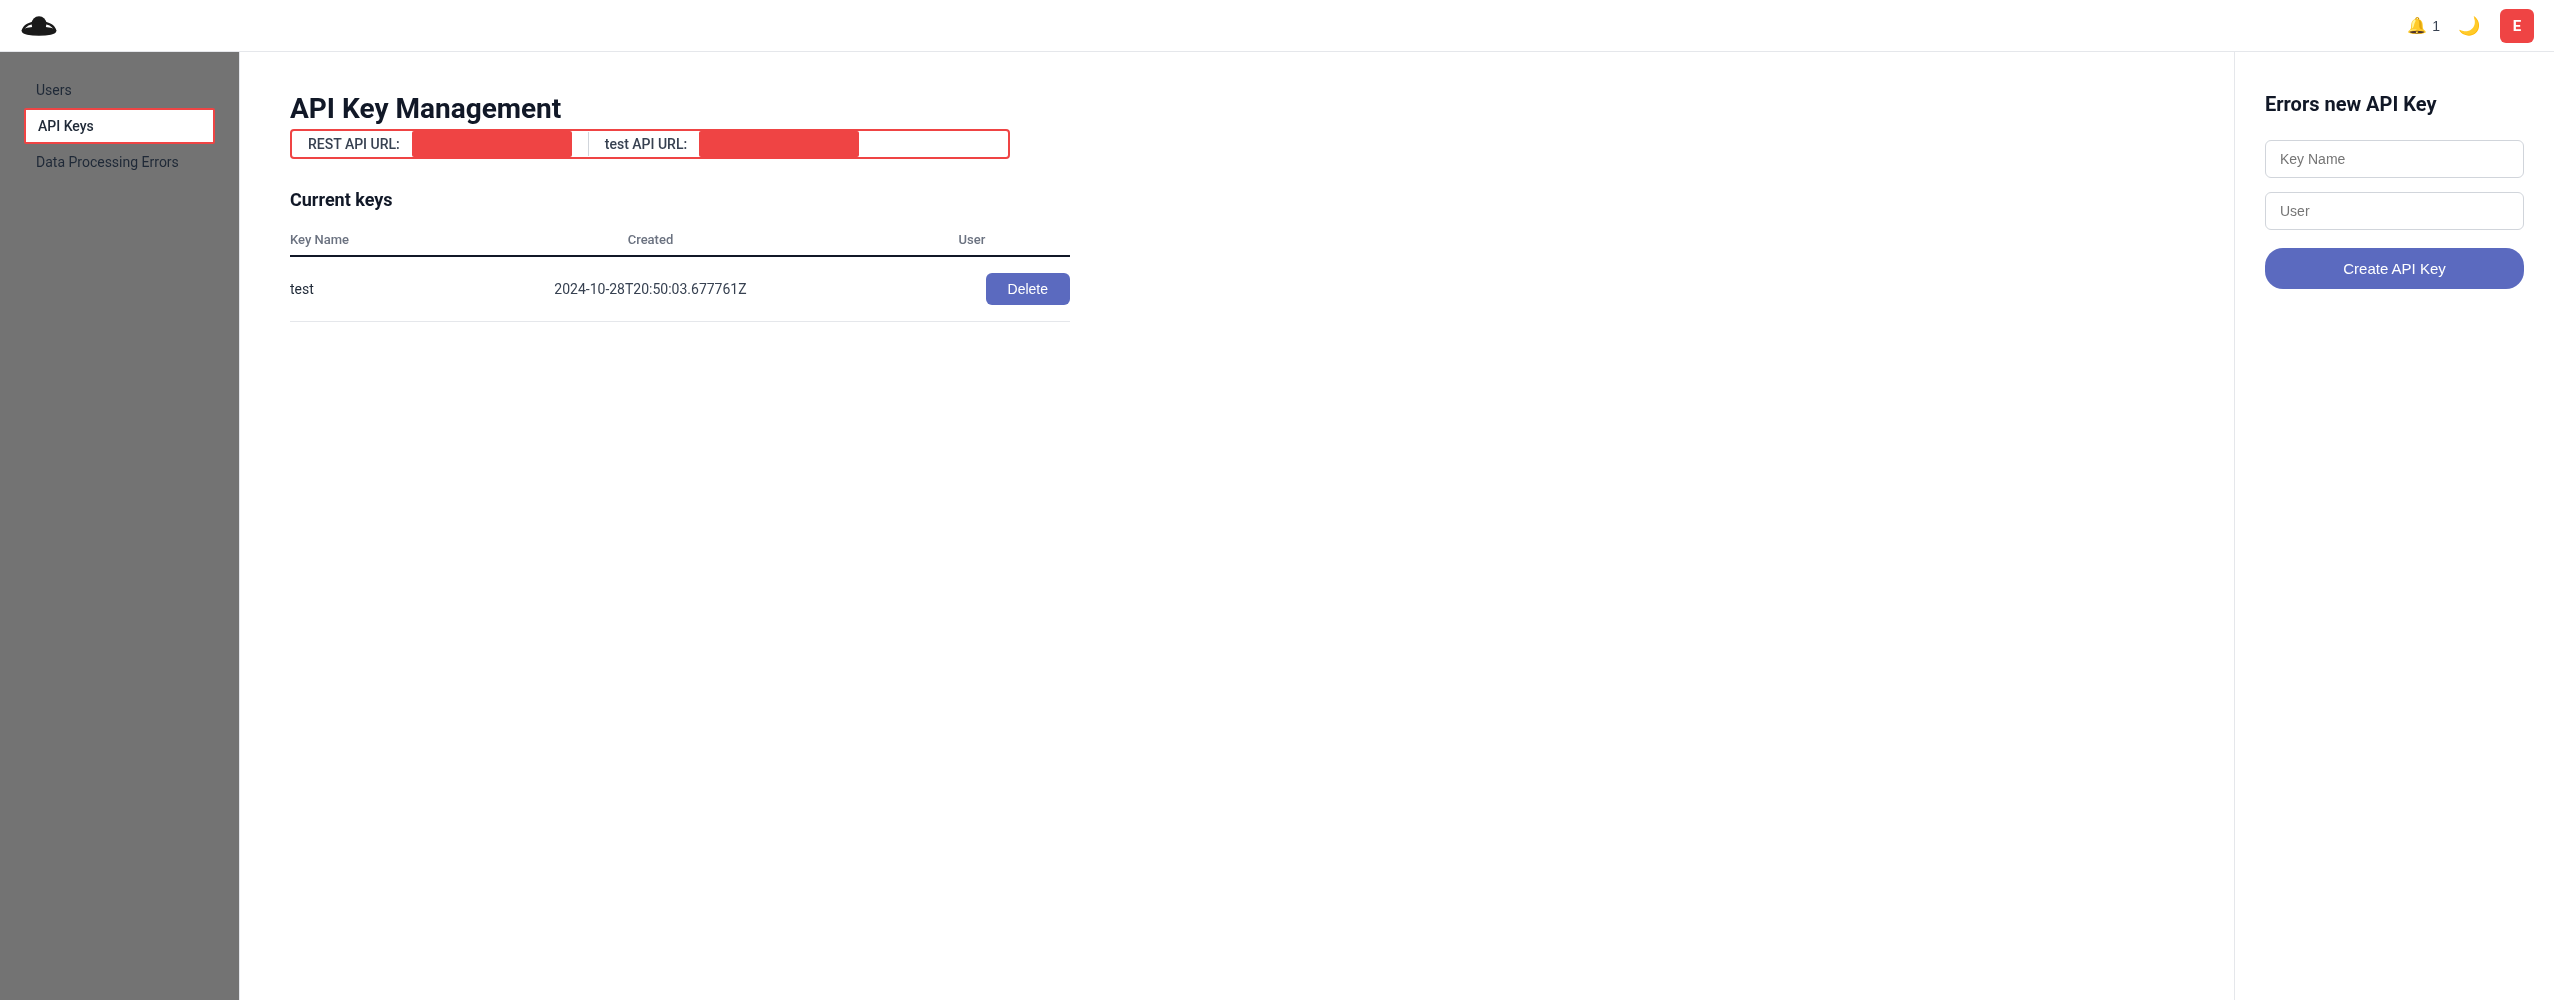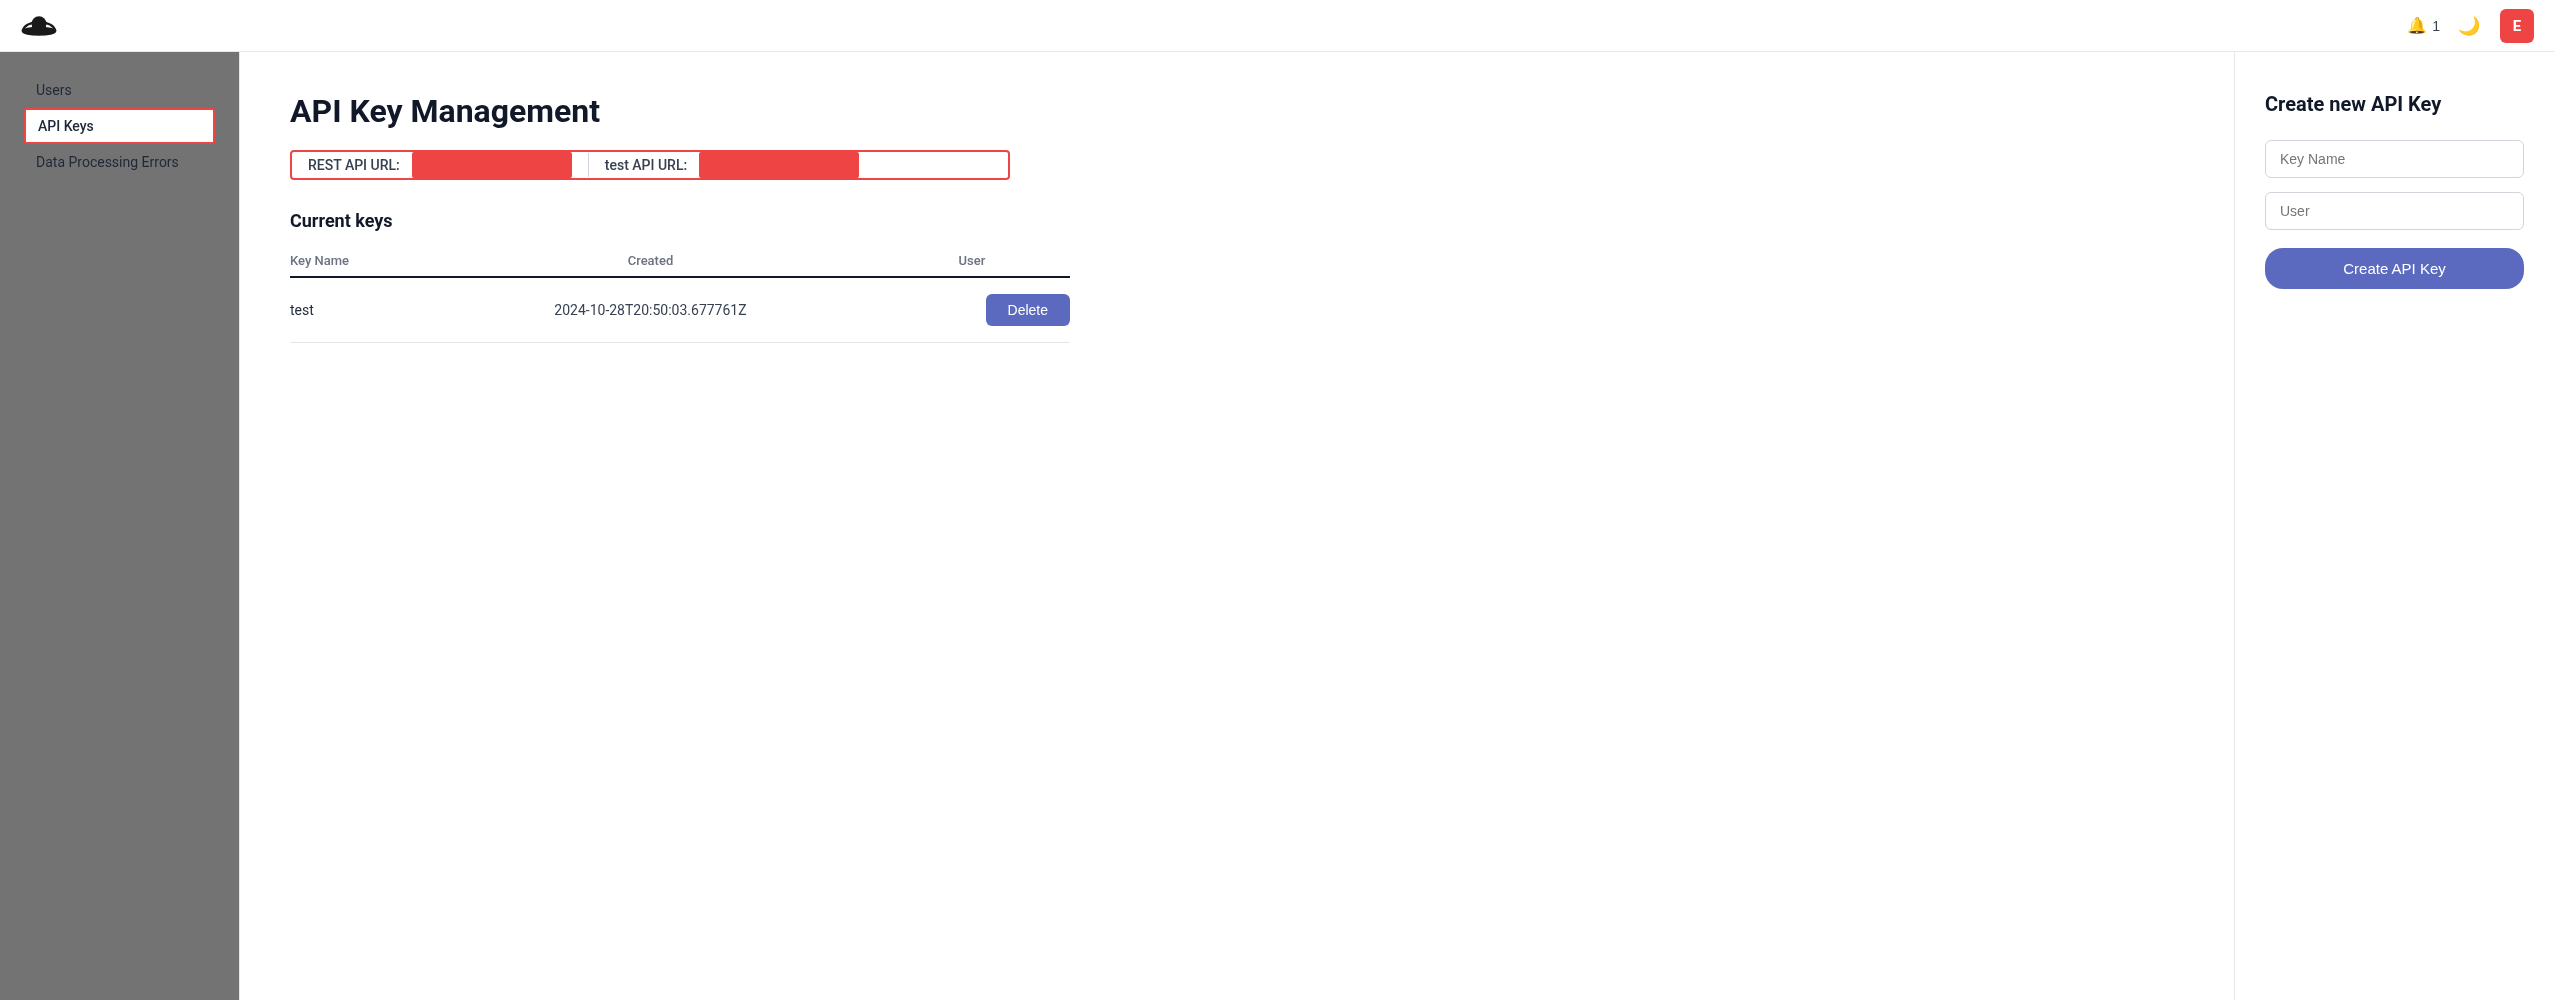--- a/index.html
+++ b/index.html
@@ -115,24 +115,24 @@
 
     
     .main {
       flex: 1;
       padding: 40px 50px;
       background: #fff;
       overflow-y: auto;
     }
 
     .page-title {
-      font-size: 32px;
+      font-size: 28px;
       font-weight: 700;
       color: #111827;
-      margin-bottom: 20px;
+      margin-bottom: 4px;
     }
 
     
     .api-url-bar {
       display: flex;
       align-items: center;
       gap: 12px;
       border: 2px solid #ef4444;
       border-radius: 4px;
       padding: 0 16px;
@@ -313,19 +313,19 @@
           <tr>
             <td>test</td>
             <td>2024-10-28T20:50:03.677761Z</td>
             <td><button class="delete-btn">Delete</button></td>
           </tr>
         </tbody>
     </table>
   </main>
 
   <aside class="right-panel">
-    <h2 class="create-title">Create new API Key</h2>
+    <h2 class="create-title">Errors new API Key</h2>
     <input class="form-input" type="text" placeholder="Key Name" style="">
     <input class="form-input" type="text" placeholder="User" style="">
     <button class="create-btn">Create API Key</button>
   </aside>
 
 </div>
 
 </body></html>

